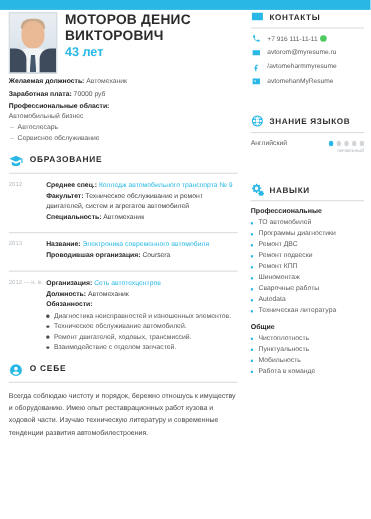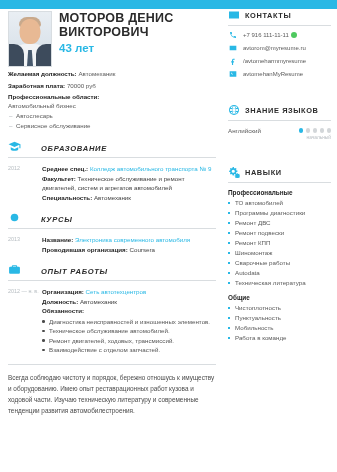--- a/index.html
+++ b/index.html
@@ -56,21 +56,21 @@
   .kv b { color: #222; font-weight: bold; }
   .kv .val { color: #5a5a5a; }
   .areas-title { font-size: 6.2px; font-weight: bold; color: #222; margin-top: 2px; }
   .area-main { font-size: 6.2px; color: #5a5a5a; margin-top: 2px; }
   .area-list { list-style: none; margin-top: 2px; }
   .area-list li { font-size: 6.2px; color: #5a5a5a; line-height: 10px; padding-left: 8px; position: relative; }
   .area-list li::before { content: "–"; position: absolute; left: 1px; color: #9aa3aa; }
 
   
   .sec { margin-top: 9px; }
-  .sec-head { display: flex; align-items: flex-end; gap: 20px; font-style: italic; }
+  .sec-head { display: flex; align-items: flex-start; gap: 6px; }
   .sec-ico {
     width: 13px; height: 13px; flex: 0 0 13px;
     display: flex; align-items: center; justify-content: center;
     color: #29b8e5;
   }
   .sec-ico svg { width: 13px; height: 13px; display: block; }
   .sec-title {
     font-size: 7.6px; font-weight: bold; color: #2b2b2b;
     letter-spacing: .7px; text-transform: uppercase;
   }
@@ -187,53 +187,37 @@
           </div>
           <div class="line">
             <b>Специальность:</b>
             <span>Автомеханик</span>
           </div>
         </div>
       </div>
     </div>
 
     <div class="sec">
-      <div class="sec-head">
-        <span class="sec-ico">
-          <svg viewBox="0 0 24 24" fill="#29b8e5">
-              <circle cx="12" cy="12" r="7"></circle>
-            </svg>
-        </span>
-        <span class="sec-title">КУРСЫ</span>
-      </div>
       <div class="sec-rule"></div>
       <div class="entry">
         <div class="entry-date">2013</div>
         <div class="entry-body">
           <div class="line">
             <b>Название:</b>
             <span class="link">Электроника современного автомобиля</span>
           </div>
           <div class="line">
             <b>Проводившая организация:</b>
             <span>Coursera</span>
           </div>
         </div>
       </div>
     </div>
 
     <div class="sec">
-      <div class="sec-head">
-        <span class="sec-ico">
-          <svg viewBox="0 0 24 24" fill="#29b8e5">
-              <path d="M9 4h6a2 2 0 0 1 2 2v1h3a2 2 0 0 1 2 2v9a2 2 0 0 1-2 2H4a2 2 0 0 1-2-2V9a2 2 0 0 1 2-2h3V6a2 2 0 0 1 2-2zm0 3h6V6H9v1z"></path>
-            </svg>
-        </span>
-        <span class="sec-title">ОПЫТ РАБОТЫ</span>
-      </div>
       <div class="sec-rule"></div>
       <div class="entry">
         <div class="entry-date">2012 — н. в.</div>
         <div class="entry-body">
           <div class="line">
             <b>Организация:</b>
             <span class="link">Сеть автотехцентров</span>
           </div>
           <div class="line">
             <b>Должность:</b>
@@ -244,20 +228,28 @@
             <li>Диагностика неисправностей и изношенных элементов.</li>
             <li>Техническое обслуживание автомобилей.</li>
             <li>Ремонт двигателей, ходовых, трансмиссий.</li>
             <li>Взаимодействие с отделом запчастей.</li>
           </ul>
         </div>
       </div>
     </div>
 
     <div class="sec">
+      <div class="sec-head">
+        <span class="sec-ico">
+          <svg viewBox="0 0 24 24" fill="#29b8e5">
+              <path d="M12 2a10 10 0 1 0 0 20 10 10 0 0 0 0-20zm0 4.5a3 3 0 1 1 0 6 3 3 0 0 1 0-6zm0 13.2c-2.3 0-4.35-1.1-5.6-2.8.1-1.8 3.7-2.8 5.6-2.8s5.5 1 5.6 2.8a6.9 6.9 0 0 1-5.6 2.8z"></path>
+            </svg>
+        </span>
+        <span class="sec-title">О СЕБЕ</span>
+      </div>
       <div class="sec-rule"></div>
       <div class="about-text">Всегда соблюдаю чистоту и порядок, бережно отношусь к имуществу и оборудованию. Имею опыт реставрационных работ кузова и ходовой части. Изучаю техническую литературу и современные тенденции развития автомобилестроения.</div>
     </div>
   </div>
 
   <div class="right">
 
     <div class="rsec">
       <div class="rsec-head">
         <span class="rsec-ico">

